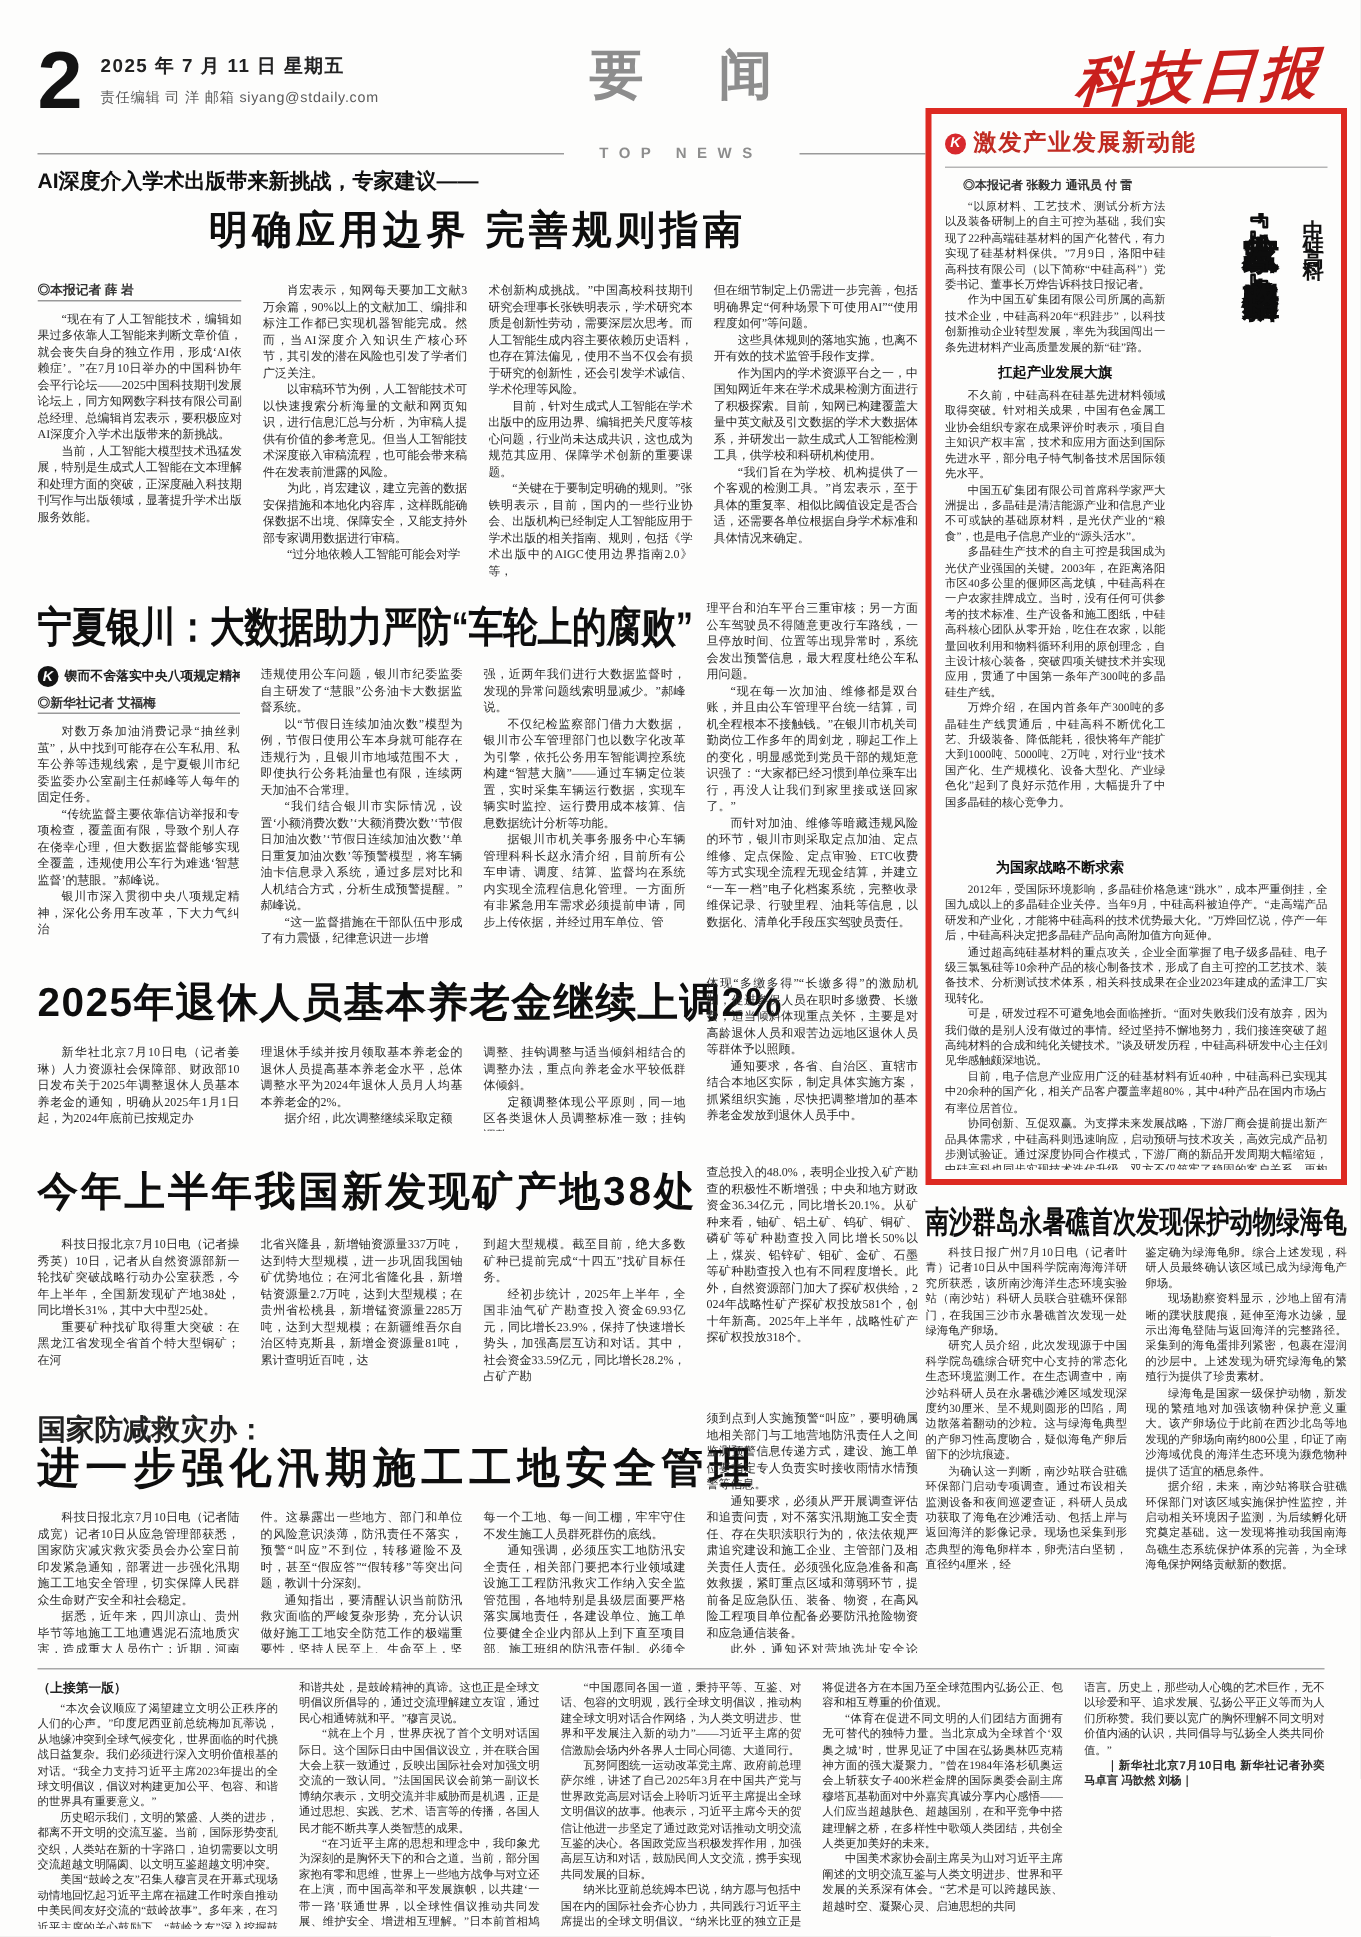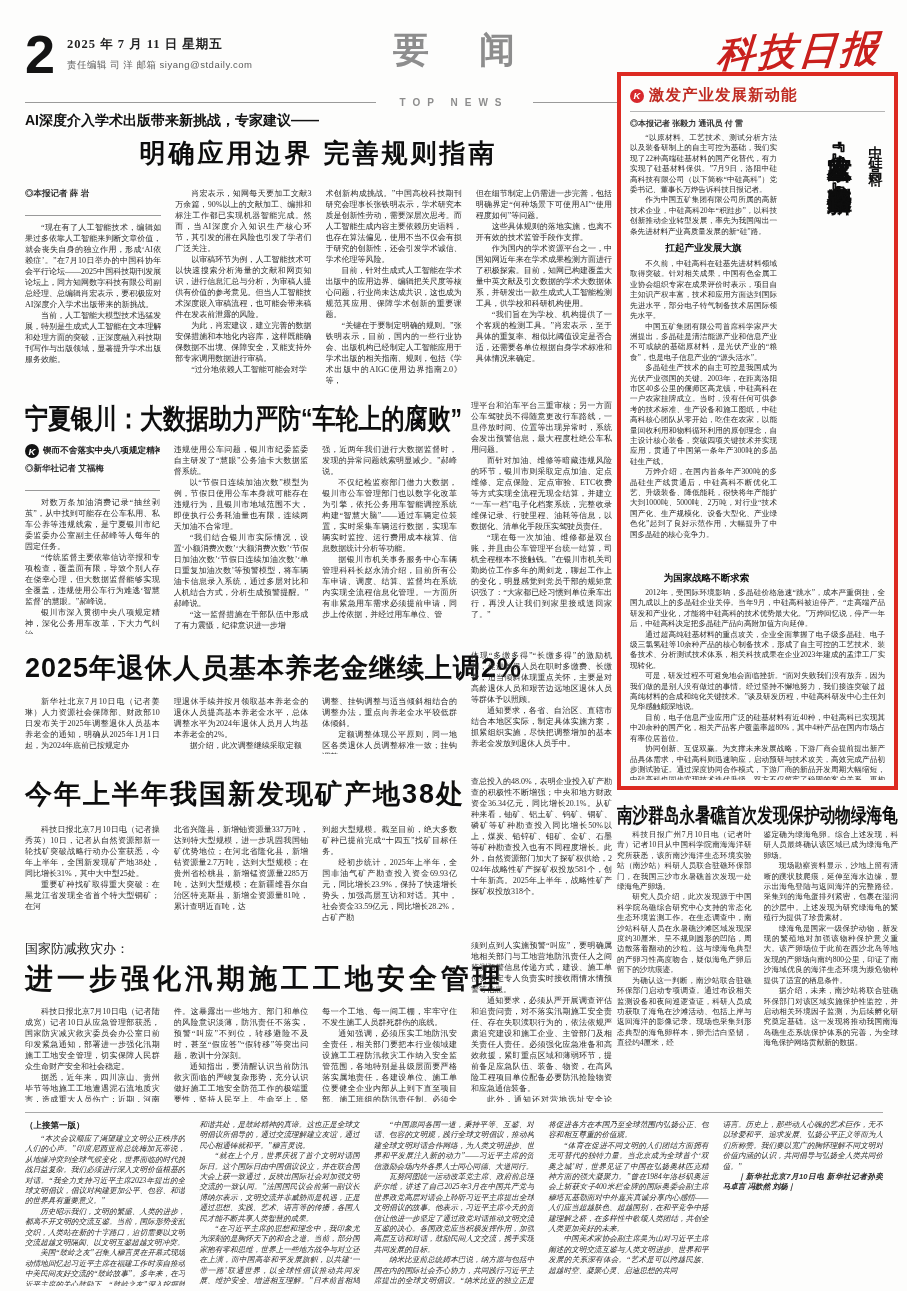--- a/index.html
+++ b/index.html
@@ -4,31 +4,31 @@
 <style>
   * { margin:0; padding:0; box-sizing:border-box; }
   html,body { background:#e8e8e6; }
   body { font-family:"Liberation Serif","DejaVu Serif",serif; color:#222; }
   .page { position:relative; width:907px; height:1291px; margin:0 auto; background:#fdfdfc; overflow:hidden; }
 
   
   .hdr { position:absolute; left:25px; top:26px; width:858px; height:82px; }
   .hdr-left { position:absolute; left:0; top:6px; display:flex; gap:12px; align-items:flex-start; }
   .page-num { font-family:"Liberation Sans",sans-serif; font-size:54px; line-height:0.85; font-weight:bold; color:#141414; }
-  .date-line { font-family:Liberation Serif, serif; font-size:12.5px; font-weight:bold; color:#222; letter-spacing:1px; margin-top:4px; }
+  .date-line { font-family:Liberation Sans, sans-serif; font-size:12.5px; font-weight:bold; color:#222; letter-spacing:1px; margin-top:4px; }
   .editor-line { font-family:"Liberation Sans",sans-serif; font-size:9.5px; color:#5a5a5a; margin-top:6px; letter-spacing:0.5px; }
   .section-block { position:absolute; left:50%; transform:translateX(-50%); top:0; text-align:center; }
   .section-title { font-family:"Liberation Sans",sans-serif; font-size:36px; font-weight:bold; color:#8d8d8d; letter-spacing:20px; padding-left:20px; white-space:nowrap; }
   .masthead { position:absolute; right:2px; top:0px; font-size:38px; font-weight:bold; font-style:italic; color:#c9201d; letter-spacing:3px; transform:rotate(-2deg) skewX(-6deg); white-space:nowrap; }
   .rule-row { position:absolute; left:0; right:0; bottom:0; display:flex; align-items:center; gap:24px; }
   .rline { flex:1; height:1.5px; background:#9a9a9a; }
   .section-sub { font-family:"Liberation Sans",sans-serif; font-size:10px; font-weight:bold; color:#8d8d8d; letter-spacing:7px; white-space:nowrap; }
 
   
-  .byline { font-family:"Liberation Sans",sans-serif; font-size:8.5px; font-weight:bold; color:#333; border-bottom:1px solid #999; padding-bottom:15px; margin-bottom:6px; white-space:nowrap; overflow:hidden; }
+  .byline { font-family:"Liberation Sans",sans-serif; font-size:8.5px; font-weight:bold; color:#333; border-bottom:1px solid #999; padding-bottom:0; margin-bottom:6px; white-space:nowrap; overflow:hidden; }
   p { font-size:8px; line-height:11px; text-align:justify; text-indent:2em; word-break:break-all; color:#2b2b2b; }
   p.cont { text-indent:0; }
   p.bold-p { font-weight:bold; font-family:"Liberation Sans",sans-serif; }
   .col, .side-col, .bcol, .rb-left, .rb-full { overflow:hidden; }
 
   
   .left-area { position:absolute; left:25px; top:112px; width:587px; }
   .kicker { font-family:"Liberation Sans",sans-serif; font-size:14px; font-weight:bold; color:#111; margin-bottom:6px; }
   .head-xl { font-family:"Liberation Sans",sans-serif; font-size:26px; font-weight:bold; color:#0e0e0e; letter-spacing:3px; text-align:center; white-space:nowrap; height:44px; }
   .cols4 { display:flex; gap:14px; height:198px; margin-top:8px; }
@@ -47,53 +47,53 @@
   .kicon { display:inline-flex; width:14px; height:14px; min-width:14px; border-radius:50%; background:#141414; color:#fff; align-items:center; justify-content:center; font-family:"Liberation Sans",sans-serif; font-size:9.5px; font-weight:bold; font-style:italic; }
   .art-pension { margin-top:16px; }
   .pen-head { font-size:27px; letter-spacing:1px; height:38px; }
   .art-pension .cols3 { height:58px; margin-top:8px; }
   .art-pension .side-col { height:104px; }
   .art-mineral { margin-top:22px; }
   .min-head { font-size:27px; letter-spacing:2px; height:40px; }
   .art-mineral .cols3 { height:100px; margin-top:8px; }
   .art-mineral .side-col { height:148px; }
   .art-flood { margin-top:16px; }
-  .flood-kicker { font-family:"Liberation Sans",sans-serif; font-size:13px; font-weight:normal; height:20px; }
+  .flood-kicker { font-family:"Liberation Sans",sans-serif; font-size:19px; font-weight:bold; height:20px; }
   .flood-head { font-size:28px; letter-spacing:4px; height:40px; }
   .art-flood .cols3 { height:96px; margin-top:6px; }
   .art-flood .side-col { height:162px; }
 
   
   .right-area { position:absolute; left:617px; top:72px; width:281px; }
   .red-box { border:4px solid #dd2a22; background:#fdfdfc; height:718px; padding:9px 9px 6px; display:flex; flex-direction:column; }
   .red-box p { font-size:7.6px; line-height:10.4px; }
   .rb-head { display:flex; align-items:center; gap:5px; border-bottom:1px solid #b5b5b5; padding-bottom:5px; }
   .rb-title { font-family:"Liberation Sans",sans-serif; font-size:15.5px; font-weight:bold; color:#c02b22; letter-spacing:1px; white-space:nowrap; }
   .kicon.red { background:#d7282d; }
-  .rb-byline { border-bottom:none; margin:6px 0 4px; padding-bottom:0; font-size:8px; }
+  .rb-byline { border-bottom:none; margin:6px 12px 4px; padding-bottom:0; font-size:8px; }
   .rb-top { display:flex; gap:6px; height:434px; }
   .rb-left { flex:1; }
   .rb-sub { font-family:"Liberation Sans",sans-serif; font-size:9.5px; font-weight:bold; text-align:center; margin:5px 0 4px; color:#111; }
   .rb-sub2 { width:60%; margin:5px 0 3px; }
   .vert-head { writing-mode:vertical-rl; width:102px; padding-top:2px; text-align:start; }
   .vert-kicker { font-family:"Liberation Sans",sans-serif; font-size:14px; font-weight:bold; letter-spacing:9px; margin-left:10px; color:#111; }
   .vert-main { font-family:"Liberation Sans",sans-serif; font-size:25px; font-weight:bold; letter-spacing:0.5px; color:#0d0d0d; }
   .rb-full { flex:1; }
 
   
   .art-turtle { margin-top:12px; }
   .turtle-head { font-family:"Liberation Sans",sans-serif; font-size:15.6px; font-weight:bold; white-space:nowrap; transform:scaleY(1.3); transform-origin:left top; height:28px; color:#0e0e0e; }
   .cols2 { display:flex; gap:12px; height:248px; }
   .cols2 .col { flex:1; }
   .art-turtle p { font-size:7.6px; line-height:10.4px; }
 
   
   .bottom-strip { position:absolute; left:25px; top:1112px; width:858px; height:174px; border-top:1px solid #a8a8a8; padding-top:7px; display:flex; gap:14px; }
   .bcol { flex:1; }
-  .bottom-strip p { font-size:7.6px; line-height:10.4px;font-style:italic; }
+  .bottom-strip p { font-size:7.6px; line-height:10.4px; }
   .cont-label { font-family:"Liberation Sans",sans-serif; font-size:8.5px; font-weight:bold; margin-bottom:2px; }
 </style>
 </head>
 <body>
 
 <div class="page">
 
   <header class="hdr">
     <div class="hdr-left">
       <span class="page-num">2</span>
@@ -171,22 +171,22 @@
               </div>
             <div class="col">
                 <p class="cont">强，近两年我们进行大数据监督时，发现的异常问题线索明显减少。”郝峰说。</p>
                 <p>不仅纪检监察部门借力大数据，银川市公车管理部门也以数字化改革为引擎，依托公务用车智能调控系统构建“智慧大脑”——通过车辆定位装置，实时采集车辆运行数据，实现车辆实时监控、运行费用成本核算、信息数据统计分析等功能。</p>
                 <p>据银川市机关事务服务中心车辆管理科科长赵永清介绍，目前所有公车申请、调度、结算、监督均在系统内实现全流程信息化管理。一方面所有非紧急用车需求必须提前申请，同步上传依据，并经过用车单位、管</p>
               </div>
           </div>
         </div>
         <div class="side-col">
             <p class="cont">理平台和泊车平台三重审核；另一方面公车驾驶员不得随意更改行车路线，一旦停放时间、位置等出现异常时，系统会发出预警信息，最大程度杜绝公车私用问题。</p>
+            <p>“现在每一次加油、维修都是双台账，并且由公车管理平台统一结算，司机全程根本不接触钱。”在银川市机关司勤岗位工作多年的周剑龙，聊起工作上的变化，明显感觉到党员干部的规矩意识强了：“大家都已经习惯到单位乘车出行，再没人让我们到家里接或送回家了。”</p>
             <p>而针对加油、维修等暗藏违规风险的环节，银川市则采取定点加油、定点维修、定点保险、定点审验、ETC收费等方式实现全流程无现金结算，并建立“一车一档”电子化档案系统，完整收录维保记录、行驶里程、油耗等信息，以数据化、清单化手段压实驾驶员责任。</p>
-            <p>“现在每一次加油、维修都是双台账，并且由公车管理平台统一结算，司机全程根本不接触钱。”在银川市机关司勤岗位工作多年的周剑龙，聊起工作上的变化，明显感觉到党员干部的规矩意识强了：“大家都已经习惯到单位乘车出行，再没人让我们到家里接或送回家了。”</p>
           </div>
       </div>
     </article>
 
     <article class="art-pension">
       <div class="art-row">
         <div class="main-part">
           <h2 class="head-lg pen-head">2025年退休人员基本养老金继续上调2%</h2>
           <div class="cols3">
             <div class="col">

